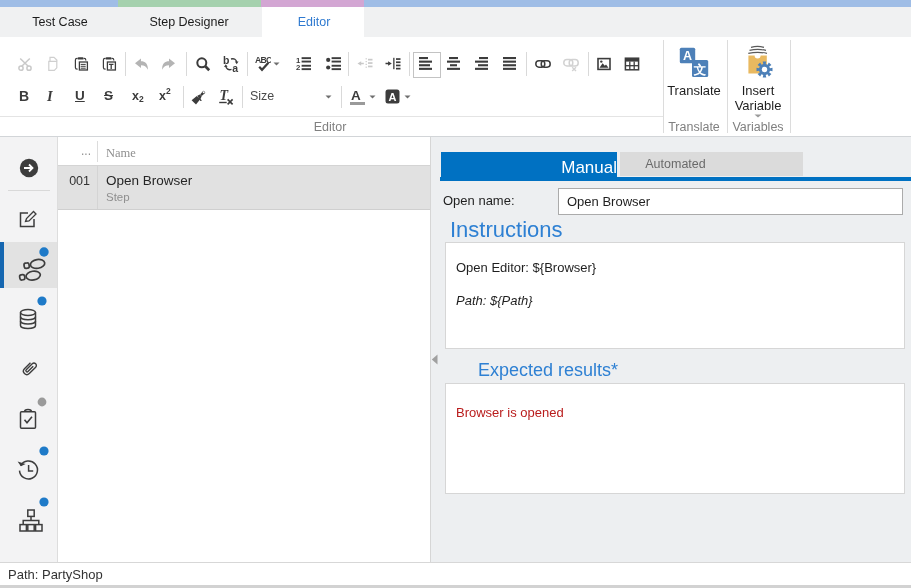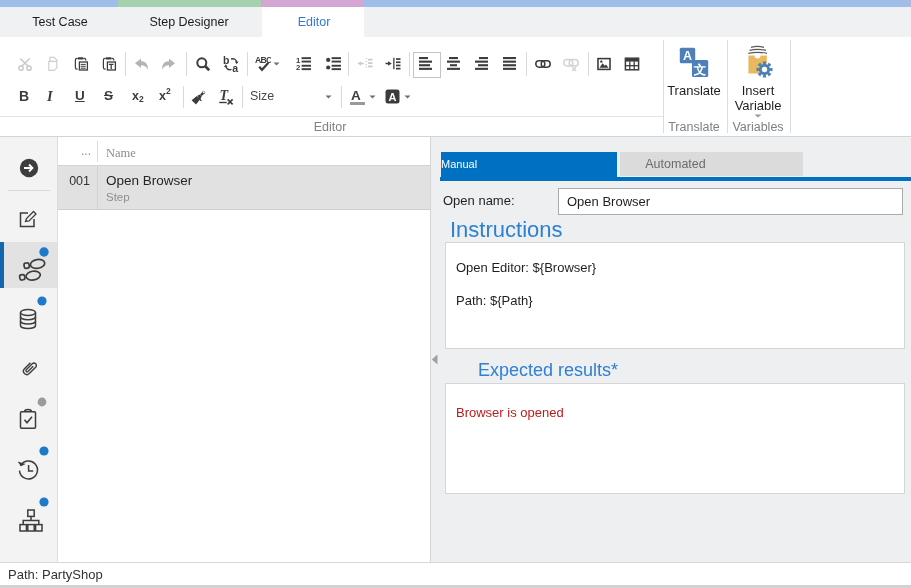--- a/index.html
+++ b/index.html
@@ -311,31 +311,31 @@
 <div class="ab" style="left:81px;top:144px;font-size:12px;color:#8f8f8f;white-space:nowrap;">...</div>
 <div class="ab" style="left:106px;top:146px;font-size:12.5px;color:#8f8f8f;white-space:nowrap;font-family:Liberation Serif, serif;">Name</div>
 <div class="ab" style="left:97px;top:141px;width:1px;height:21px;background:#dcdcdc"></div>
 <div class="ab" style="left:58px;top:166px;width:372px;height:43px;background:#e1e1e1;border-bottom:1px solid #cfcfcf"></div>
 <div class="ab" style="left:97px;top:166px;width:1px;height:43px;background:#d4d4d4"></div>
 <div class="ab" style="left:58px;top:174px;width:32px;text-align:right;font-size:12.5px;color:#333">001</div>
 <div class="ab" style="left:106px;top:173px;font-size:13.5px;color:#262626;white-space:nowrap;">Open Browser</div>
 <div class="ab" style="left:106px;top:191px;font-size:11.5px;color:#8f8f8f;white-space:nowrap;">Step</div>
 <div class="ab" style="left:431px;top:137px;width:480px;height:425px;background:#edeff1"></div>
 <div class="ab" style="left:441px;top:152px;width:176px;height:29px;background:#0071c2"></div>
-<div class="ab" style="left:441px;top:158px;width:176px;text-align:left;font-size:11px;color:#fff">Manual</div>
+<div class="ab" style="left:441px;top:158px;width:176px;text-align:right;font-size:17px;color:#fff">Manual</div>
 <div class="ab" style="left:620px;top:152px;width:183px;height:24px;background:#dbdbdb"></div>
 <div class="ab" style="left:584px;top:157px;width:183px;text-align:center;font-size:12.5px;color:#6a6a6a">Automated</div>
 <div class="ab" style="left:440px;top:177px;width:471px;height:4px;background:#0071c2"></div>
 <div class="ab" style="left:443px;top:193px;font-size:13px;color:#1f1f1f;white-space:nowrap;">Open name:</div>
 <div class="ab" style="left:558px;top:188px;width:343px;height:25px;background:#fff;border:1px solid #ababab"></div>
 <div class="ab" style="left:567px;top:194px;font-size:13px;color:#1f1f1f;white-space:nowrap;">Open Browser</div>
 <div class="ab" style="left:450px;top:217px;font-size:22px;color:#2e80d3;white-space:nowrap;">Instructions</div>
 <div class="ab" style="left:445px;top:242px;width:458px;height:105px;background:#fff;border:1px solid #d6d6d6"></div>
 <div class="ab" style="left:456px;top:260px;font-size:13px;color:#1f1f1f;white-space:nowrap;">Open Editor: ${Browser}</div>
-<div class="ab" style="left:456px;top:293px;font-size:13px;color:#1f1f1f;white-space:nowrap;">Path: ${Path}</div>
+<div class="ab" style="left:456px;top:293px;font-size:13px;color:#1f1f1f;white-space:nowrap;font-style:italic;">Path: ${Path}</div>
 <svg style="position:absolute;left:431px;top:354px" width="7" height="11" viewBox="0 0 7 11">
     <path d="M6.5 0.5 L0.8 5.5 L6.5 10.5 Z" fill="#a0a0a0"></path>
   </svg>
 <div class="ab" style="left:450px;top:360px;font-size:18px;color:#2e80d3;white-space:nowrap;margin-left:28px;">Expected results*</div>
 <div class="ab" style="left:445px;top:383px;width:458px;height:109px;background:#fff;border:1px solid #d6d6d6"></div>
 <div class="ab" style="left:456px;top:405px;font-size:13px;color:#b91c1c;white-space:nowrap;">Browser is opened</div>
 <div class="ab" style="left:0px;top:562px;width:911px;height:23px;background:#fff;border-top:1px solid #d7d7d7"></div>
 <div class="ab" style="left:8px;top:567px;font-size:13px;color:#333;white-space:nowrap;">Path: PartyShop</div>
 <div class="ab" style="left:0px;top:585px;width:911px;height:3px;background:#d2d2d2"></div>
 </body></html>

